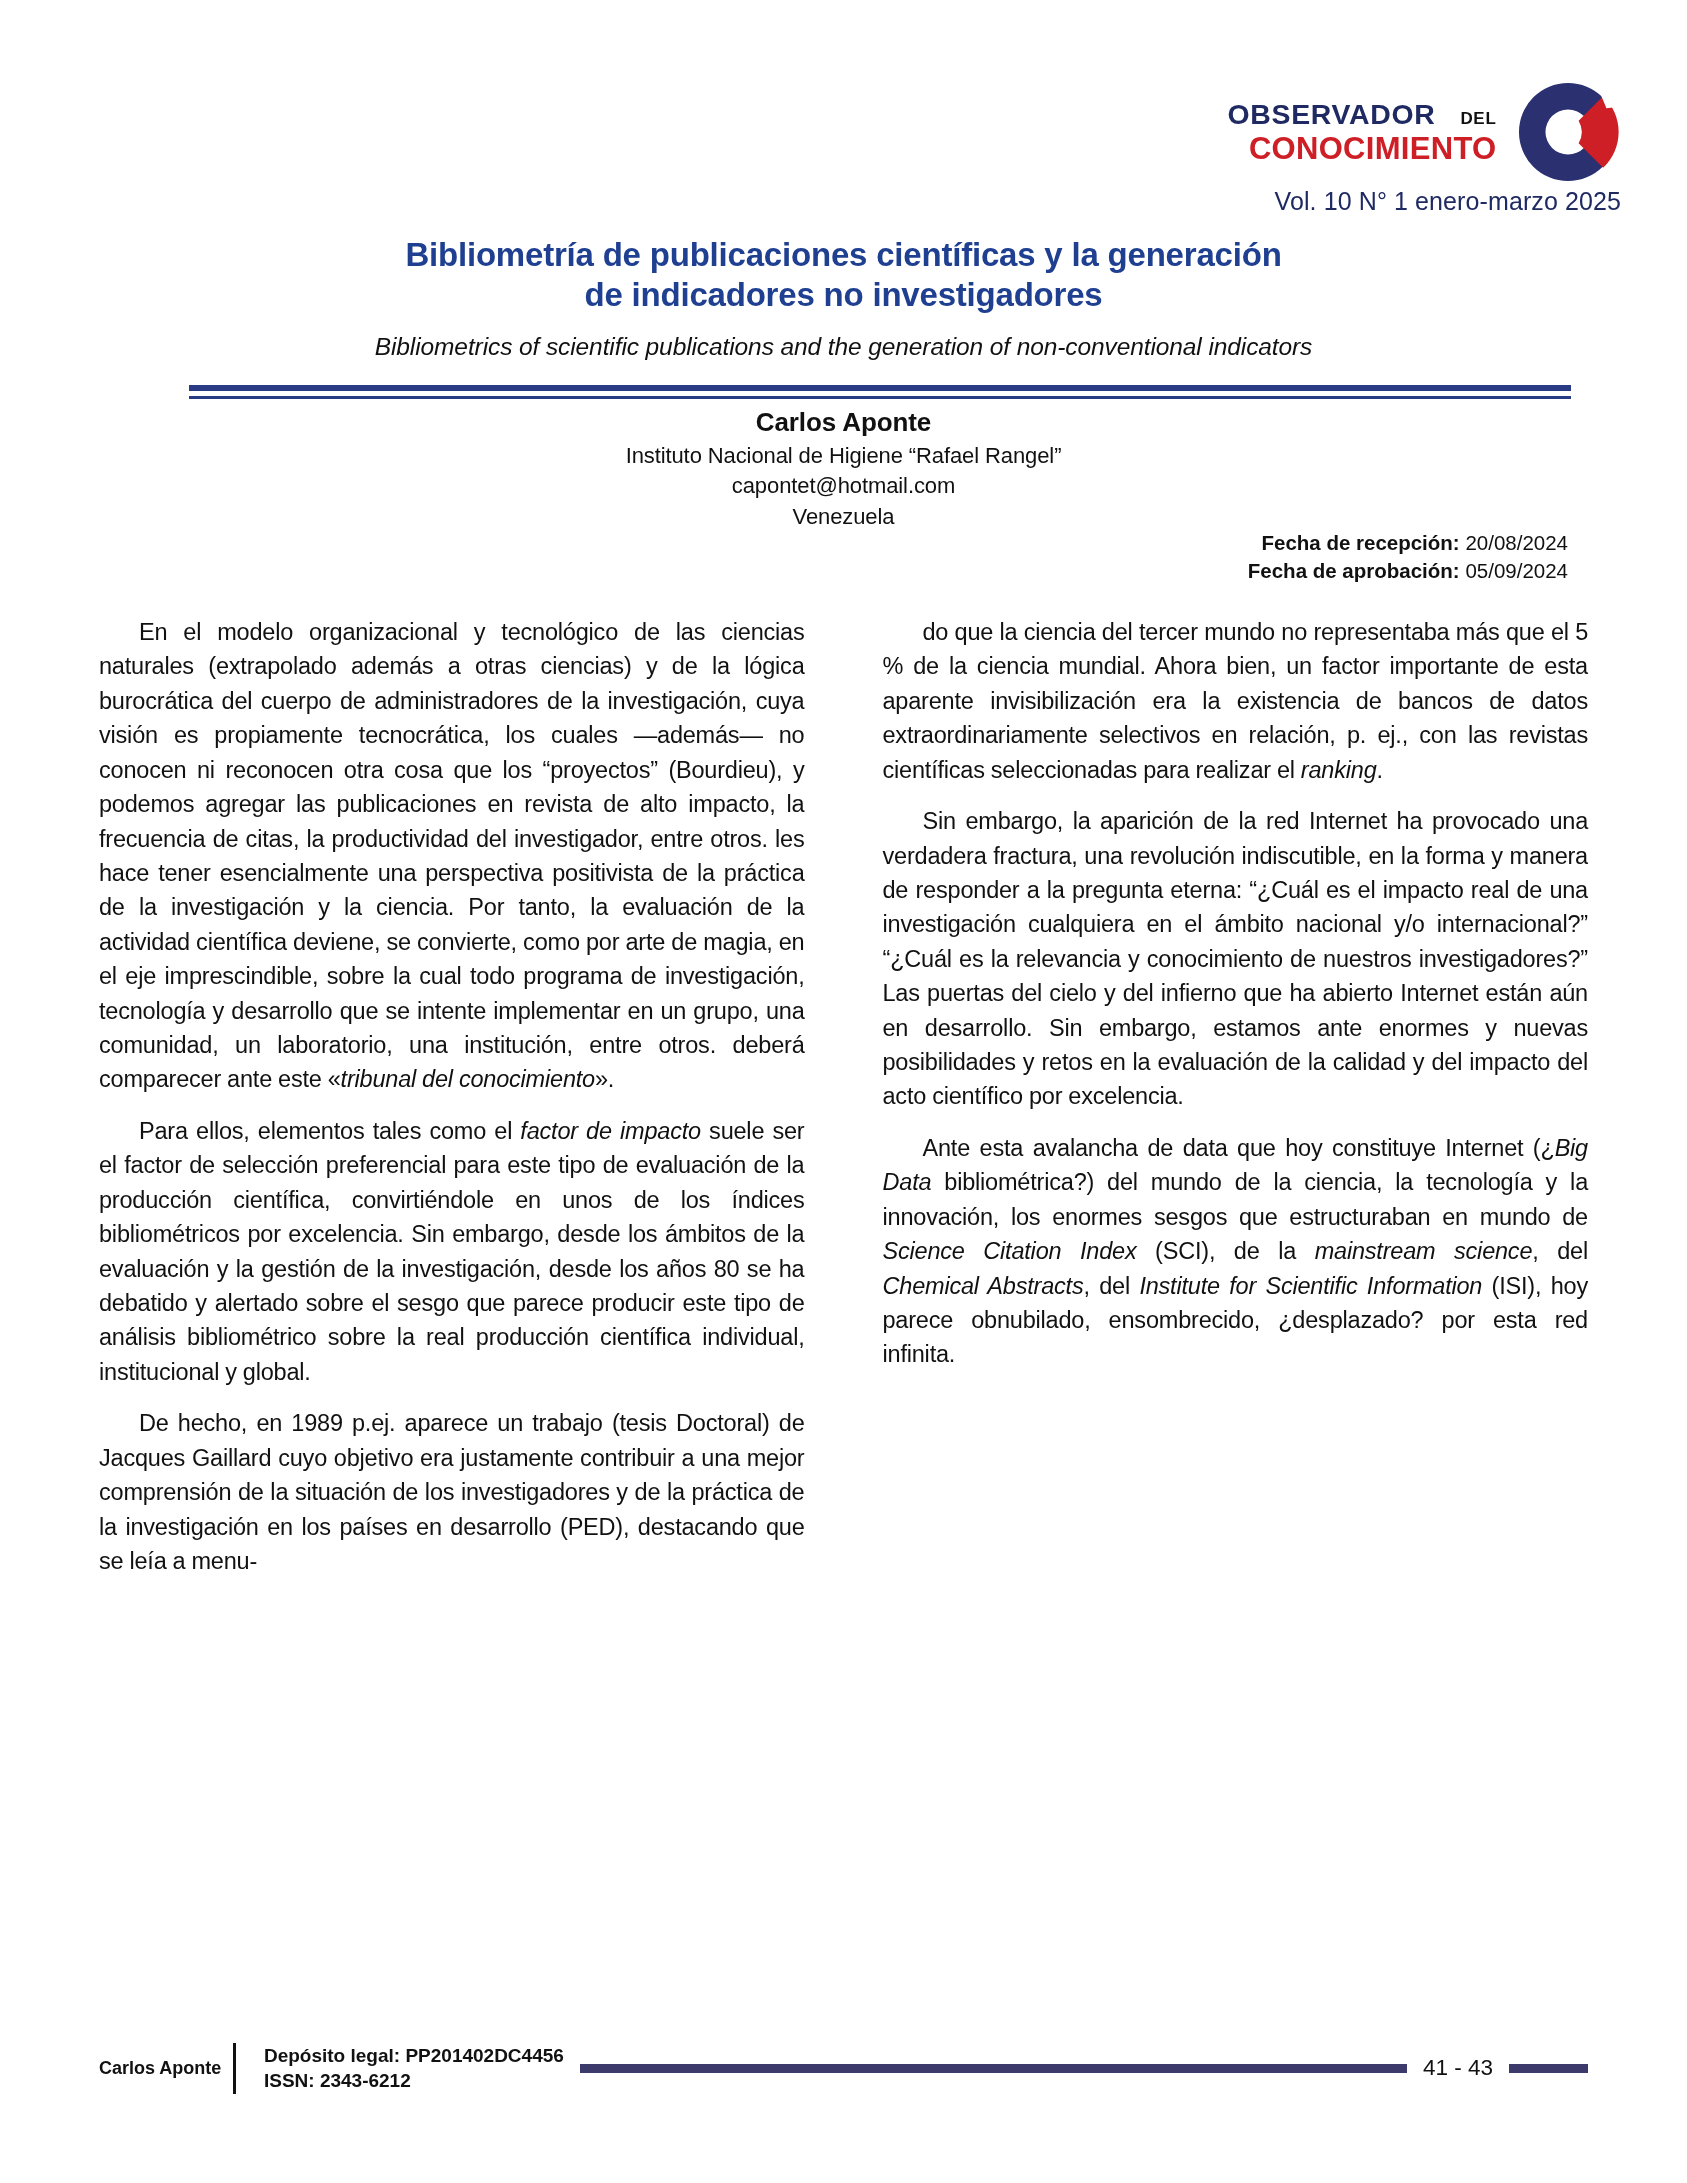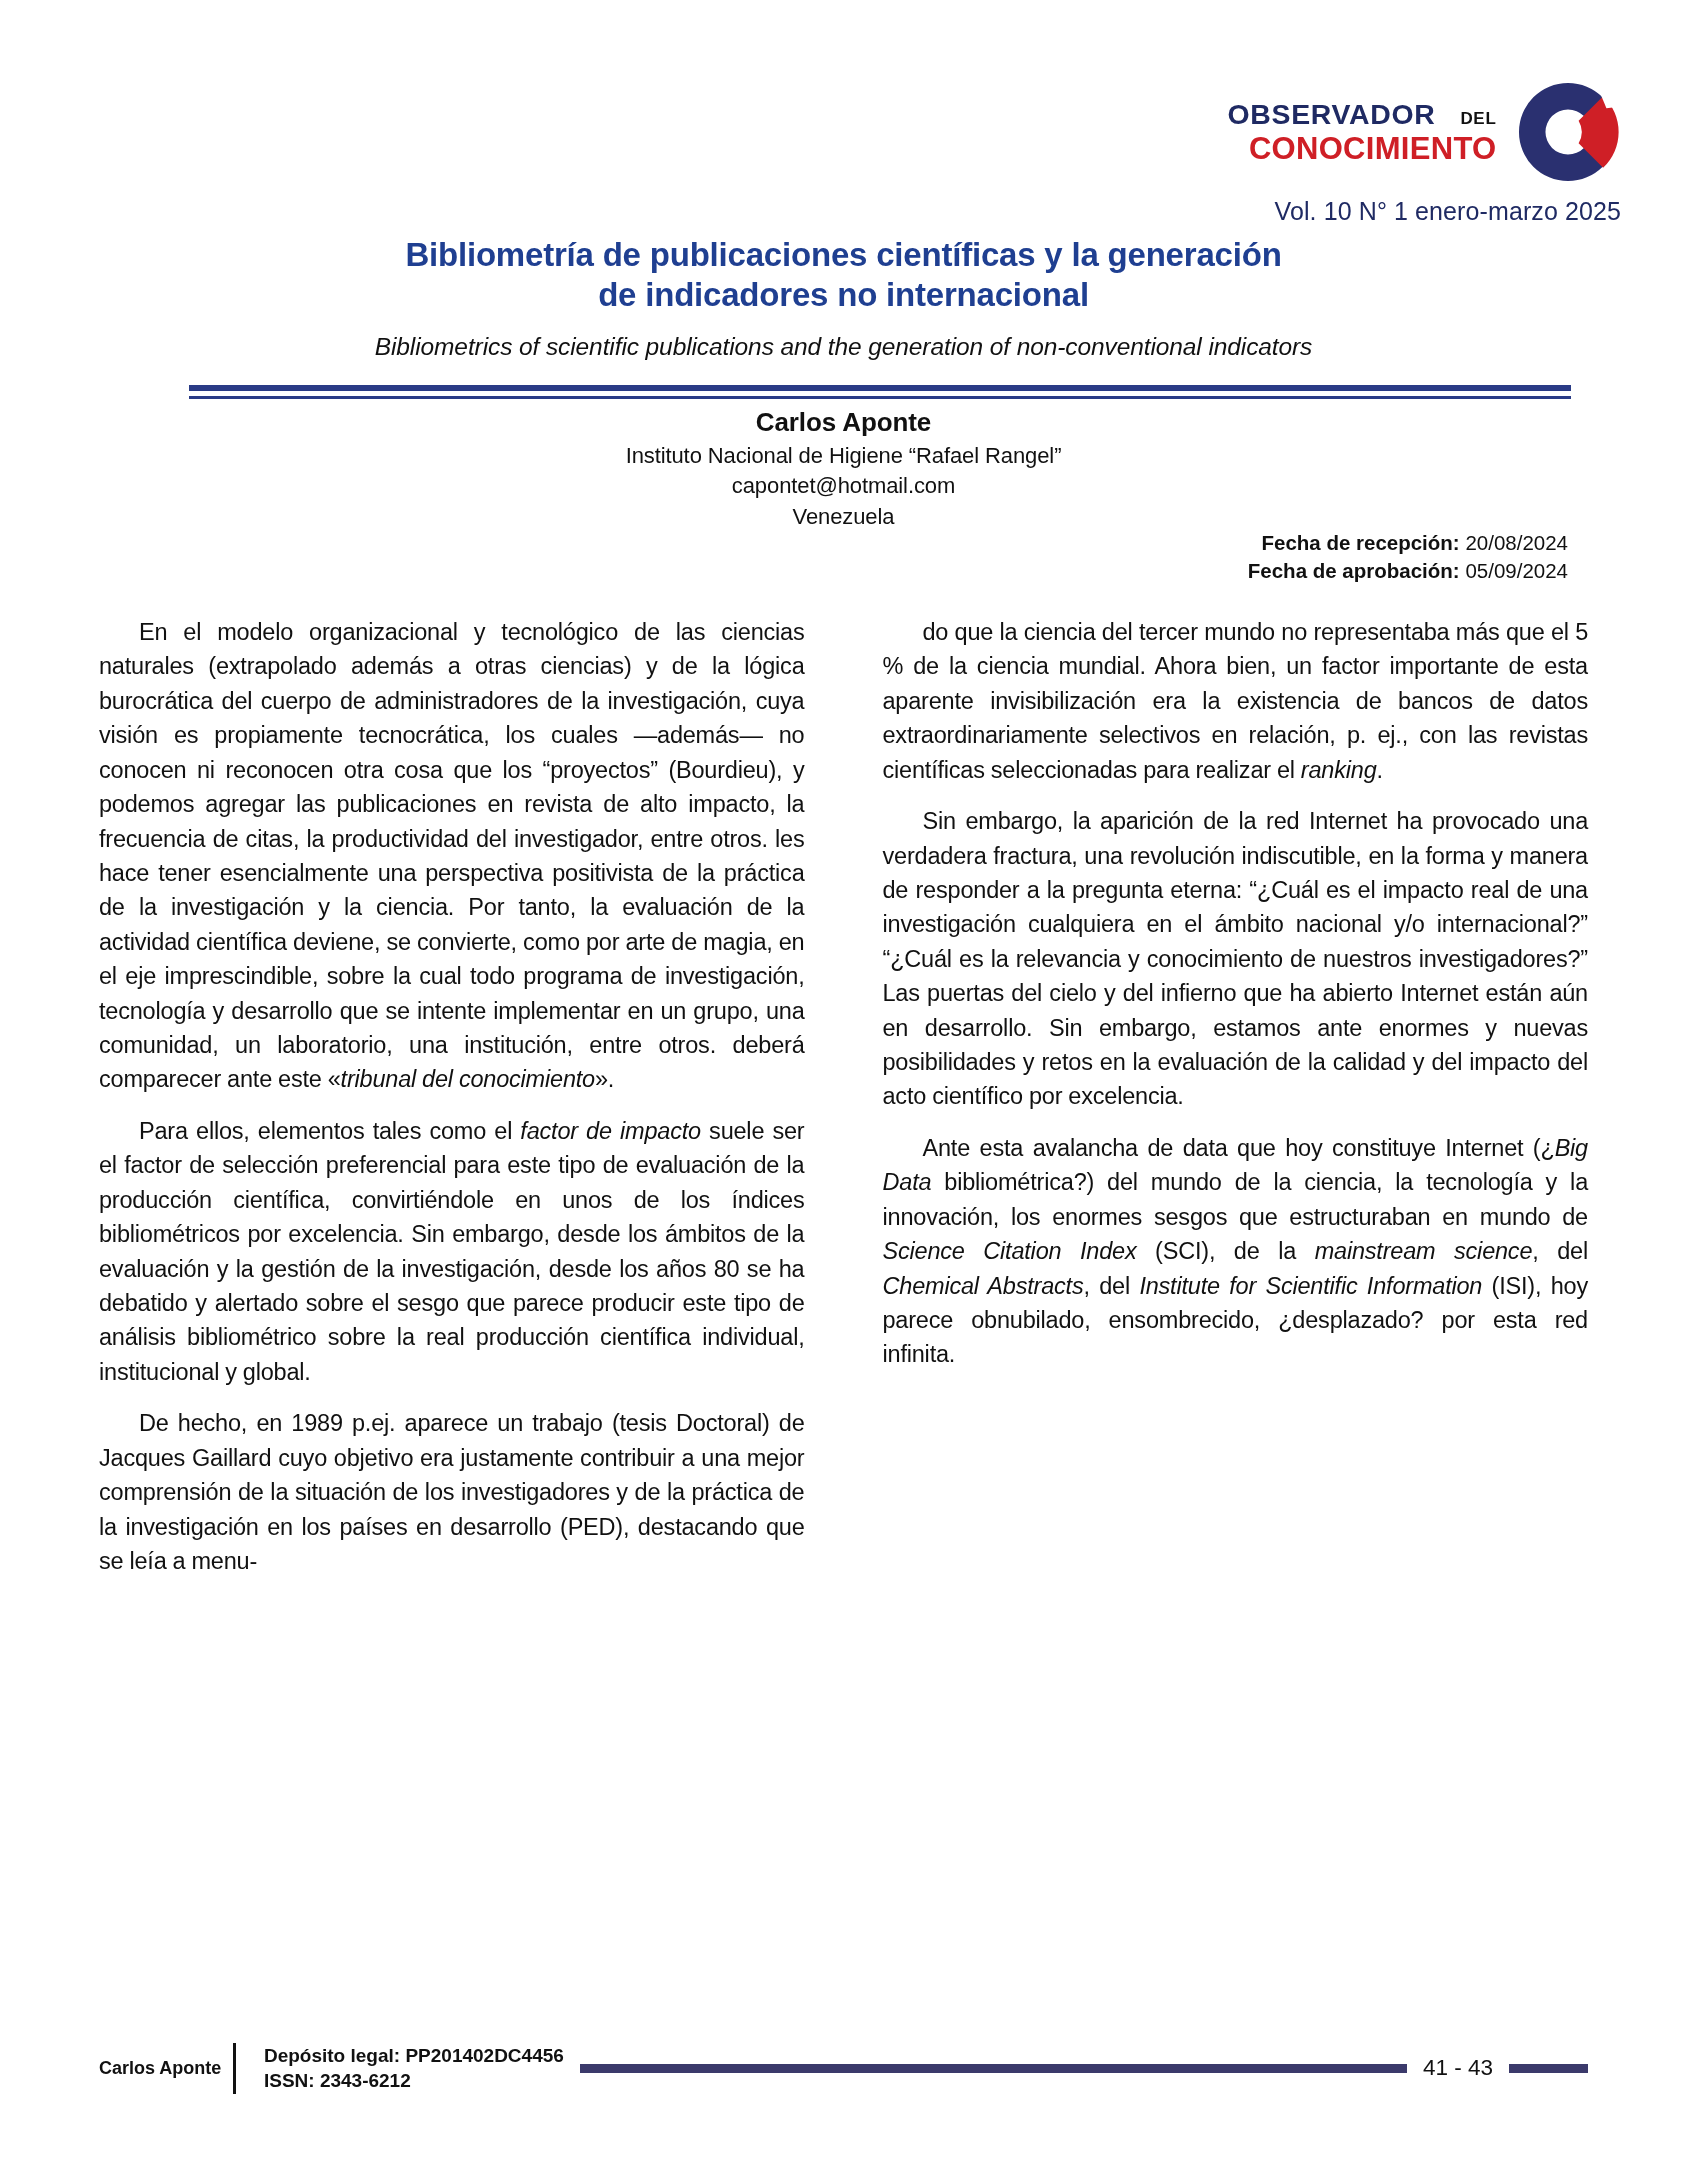--- a/index.html
+++ b/index.html
@@ -33,21 +33,21 @@
     font-size:17px; font-weight:bold; letter-spacing:0.7px;
     color:#111111;
   }
   .mast-conocimiento {
     font-size:31px; font-weight:bold; letter-spacing:0.3px;
     color:#cf1f26; margin-top:4px;
   }
   .logo-mark { position:relative; width:106px; height:106px; }
   .logo-mark svg { display:block; }
   .volume-line {
-    margin-top:12px;
+    margin-top:2px;
     font-size:25px; color:#1f2a63; letter-spacing:0.1px;text-align:right;
   }
 
   
   .title-block { position:absolute; top:235px; left:119px; right:119px; text-align:center; }
   .title-es {
     font-size:33px; font-weight:bold; color:#1f3f91;
     line-height:1.22; letter-spacing:-0.2px;
   }
   .title-en {
@@ -126,21 +126,21 @@
           <path d="M128 20 L150 -4 L172 40 L138 44 Z" fill="#ffffff"></path>
         </svg>
       </div>
     </div>
     <div class="volume-line">Vol. 10 N° 1 enero-marzo 2025</div>
   </div>
 
   <div class="title-block">
     <div class="title-es">
       <div>Bibliometría de publicaciones científicas y la generación</div>
-      <div>de indicadores no internacional</div>
+      <div>de indicadores no investigadores</div>
     </div>
     <div class="title-en">Bibliometrics of scientific publications and the generation of non-conventional indicators</div>
   </div>
 
   <div class="rule-double">
     <div class="rule-thick"></div>
     <div class="rule-gap"></div>
     <div class="rule-thin"></div>
   </div>
 

